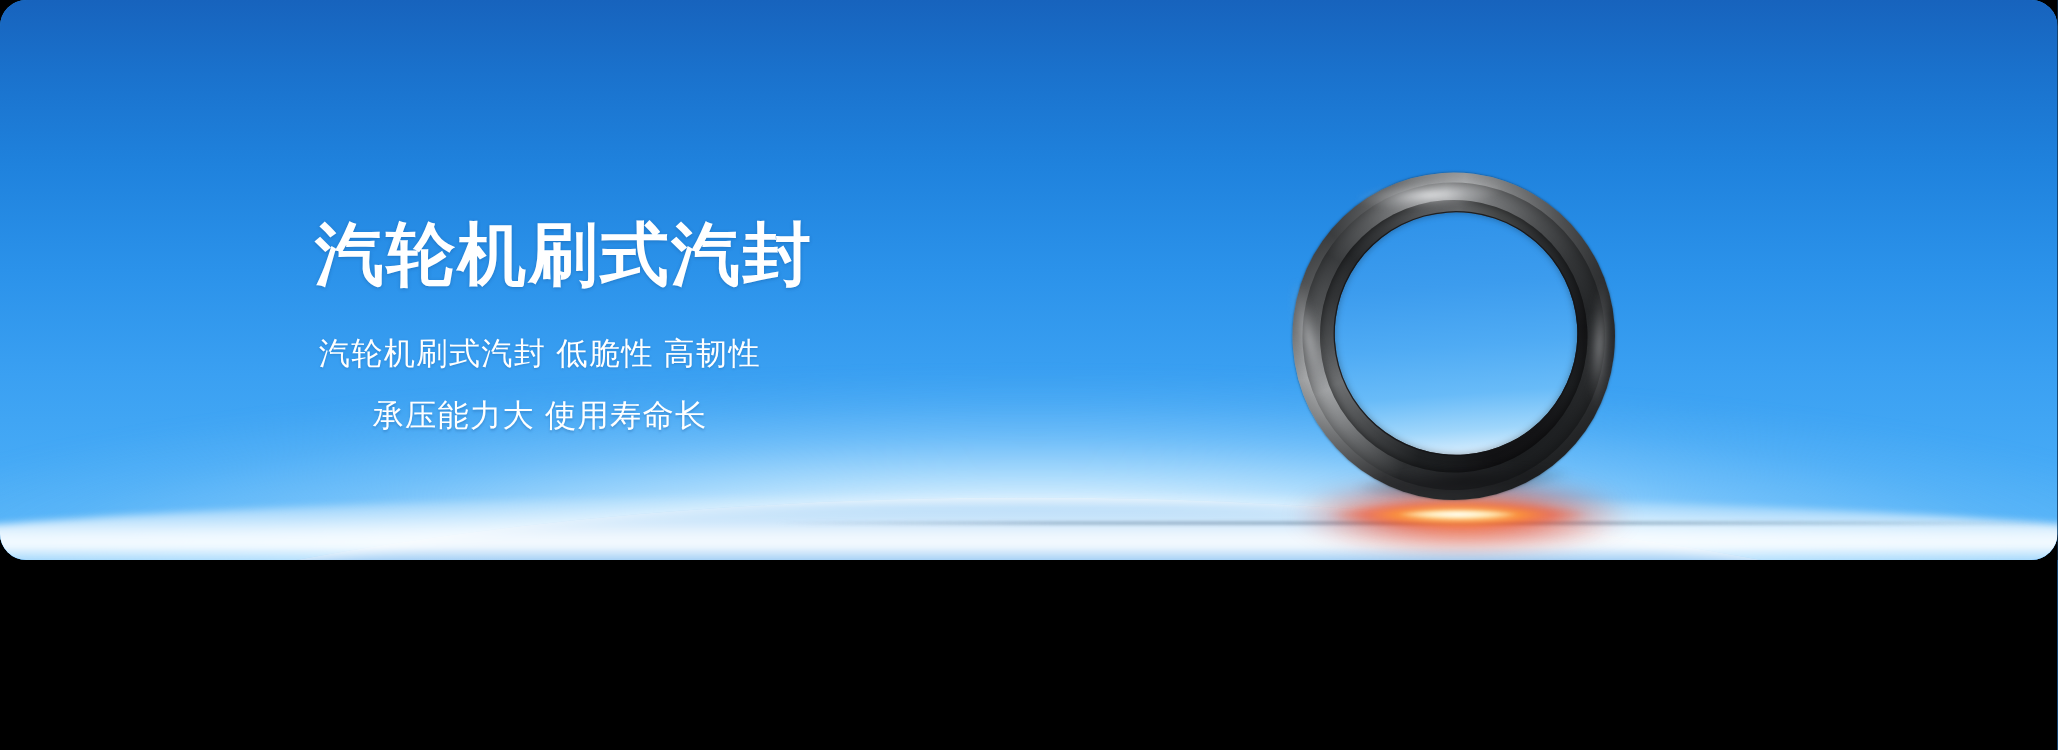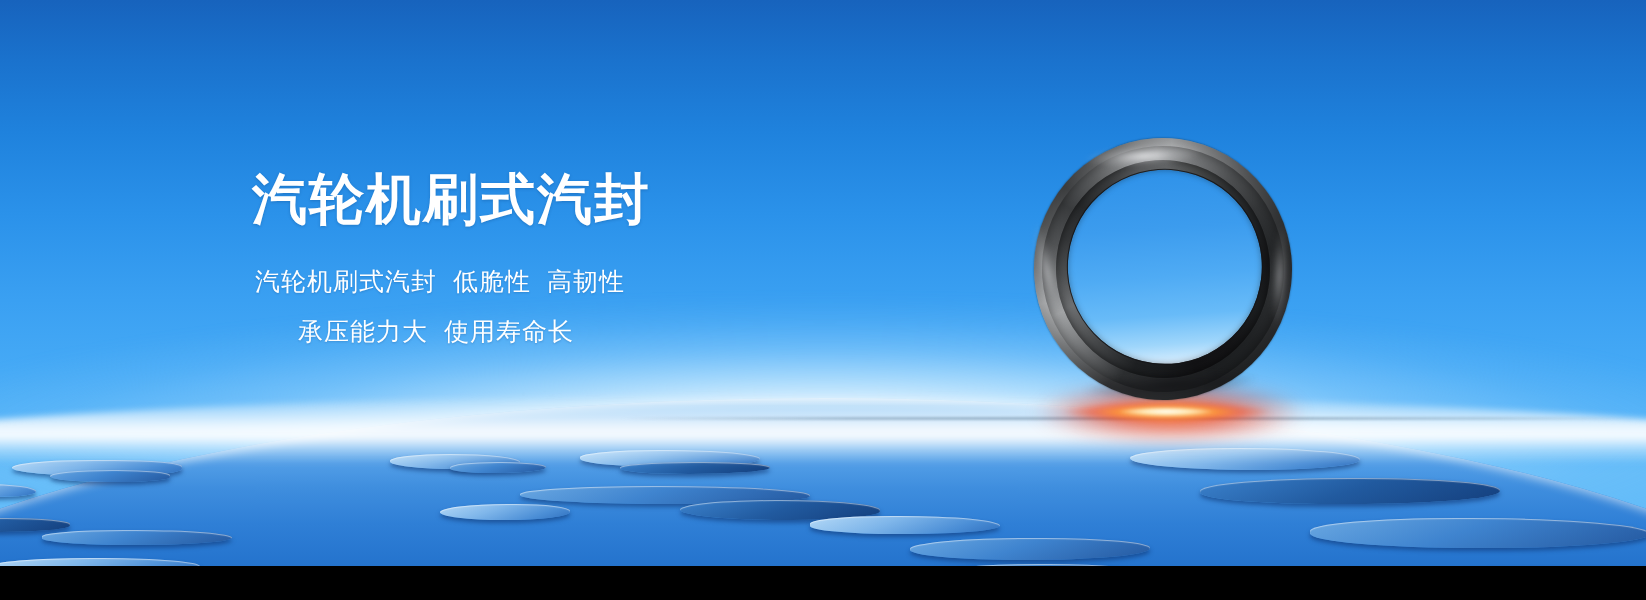--- a/index.html
+++ b/index.html
@@ -4,24 +4,25 @@
 <title>Banner</title>
 <style>
   html, body {
     margin: 0;
     padding: 0;
     background: #000;
   }
   #banner {
     position: relative;
     width: 1646px;
-    height: 566px;
+    height: 448px;
     overflow: hidden;
-    font-family: Liberation Mono, monospace;
+    font-family: Liberation Sans, sans-serif;
     background: #2f8fe8;
+    border-radius: 21px;
   }
 
   
   .sky {
     position: absolute;
     left: 0; top: 0;
     width: 1646px; height: 600px;
     background: linear-gradient(to bottom,
       #1763bd 0%,
       #1a72cd 10%,

